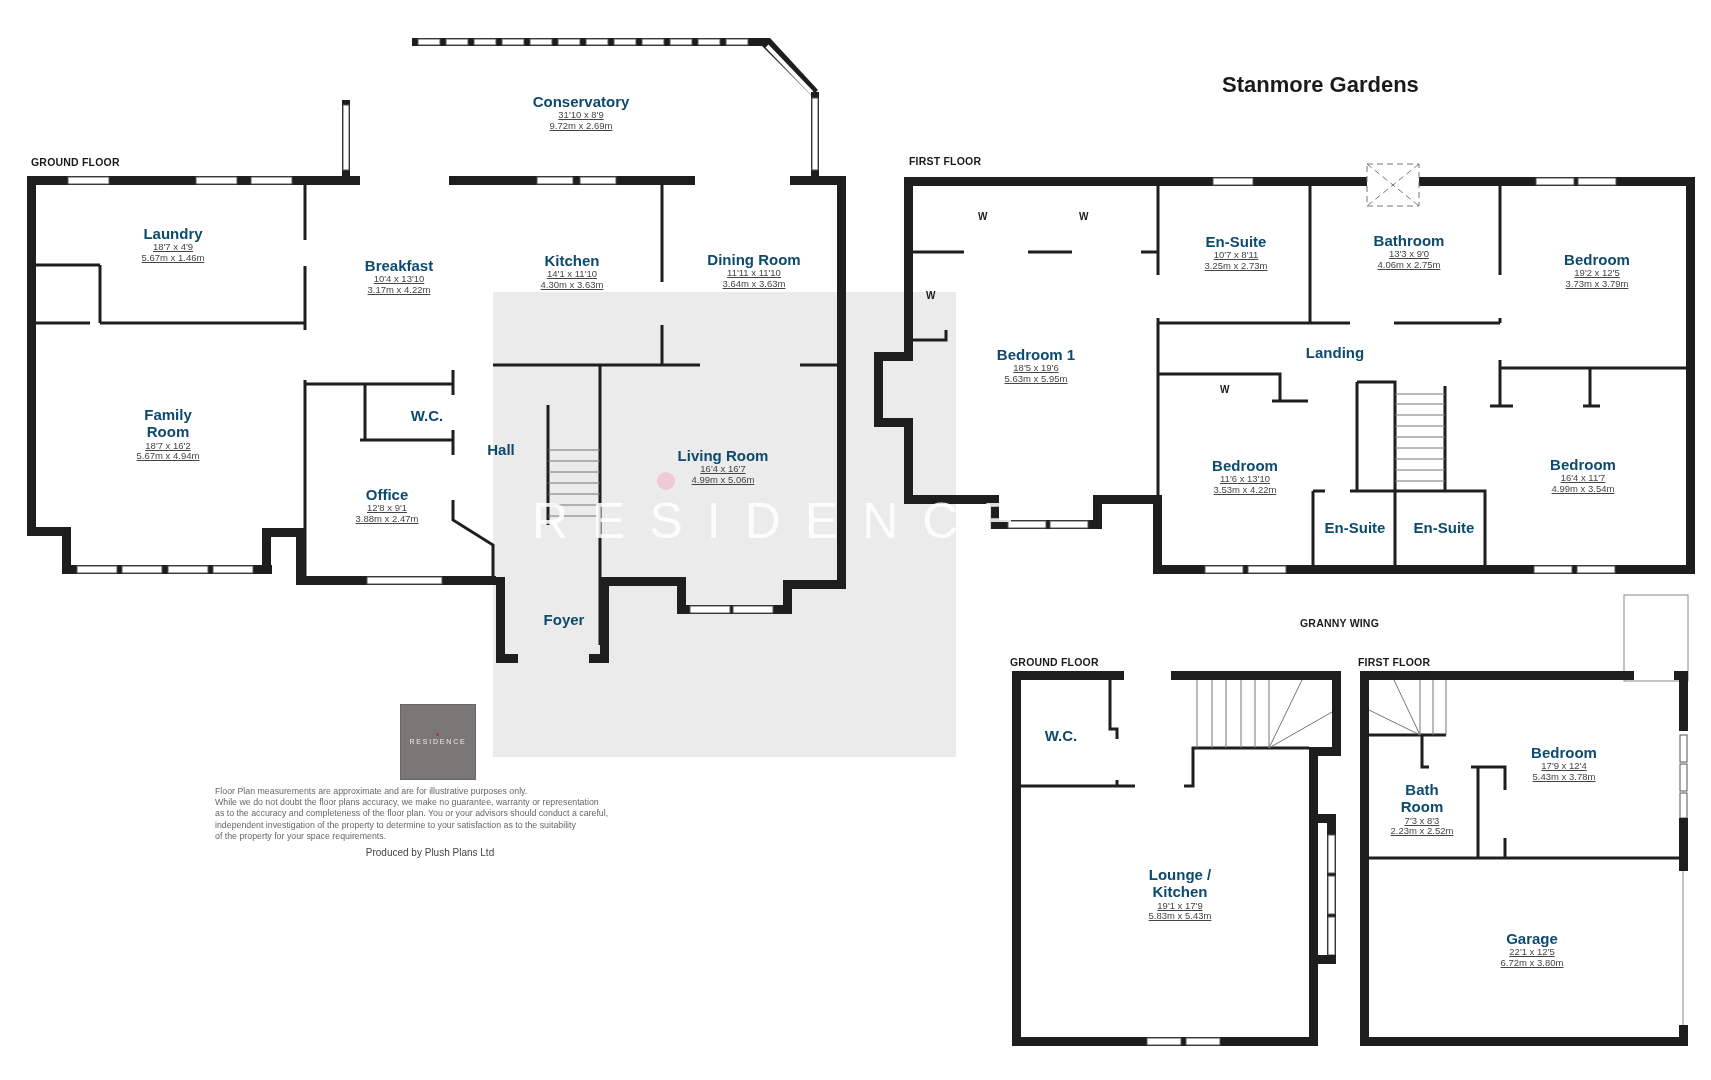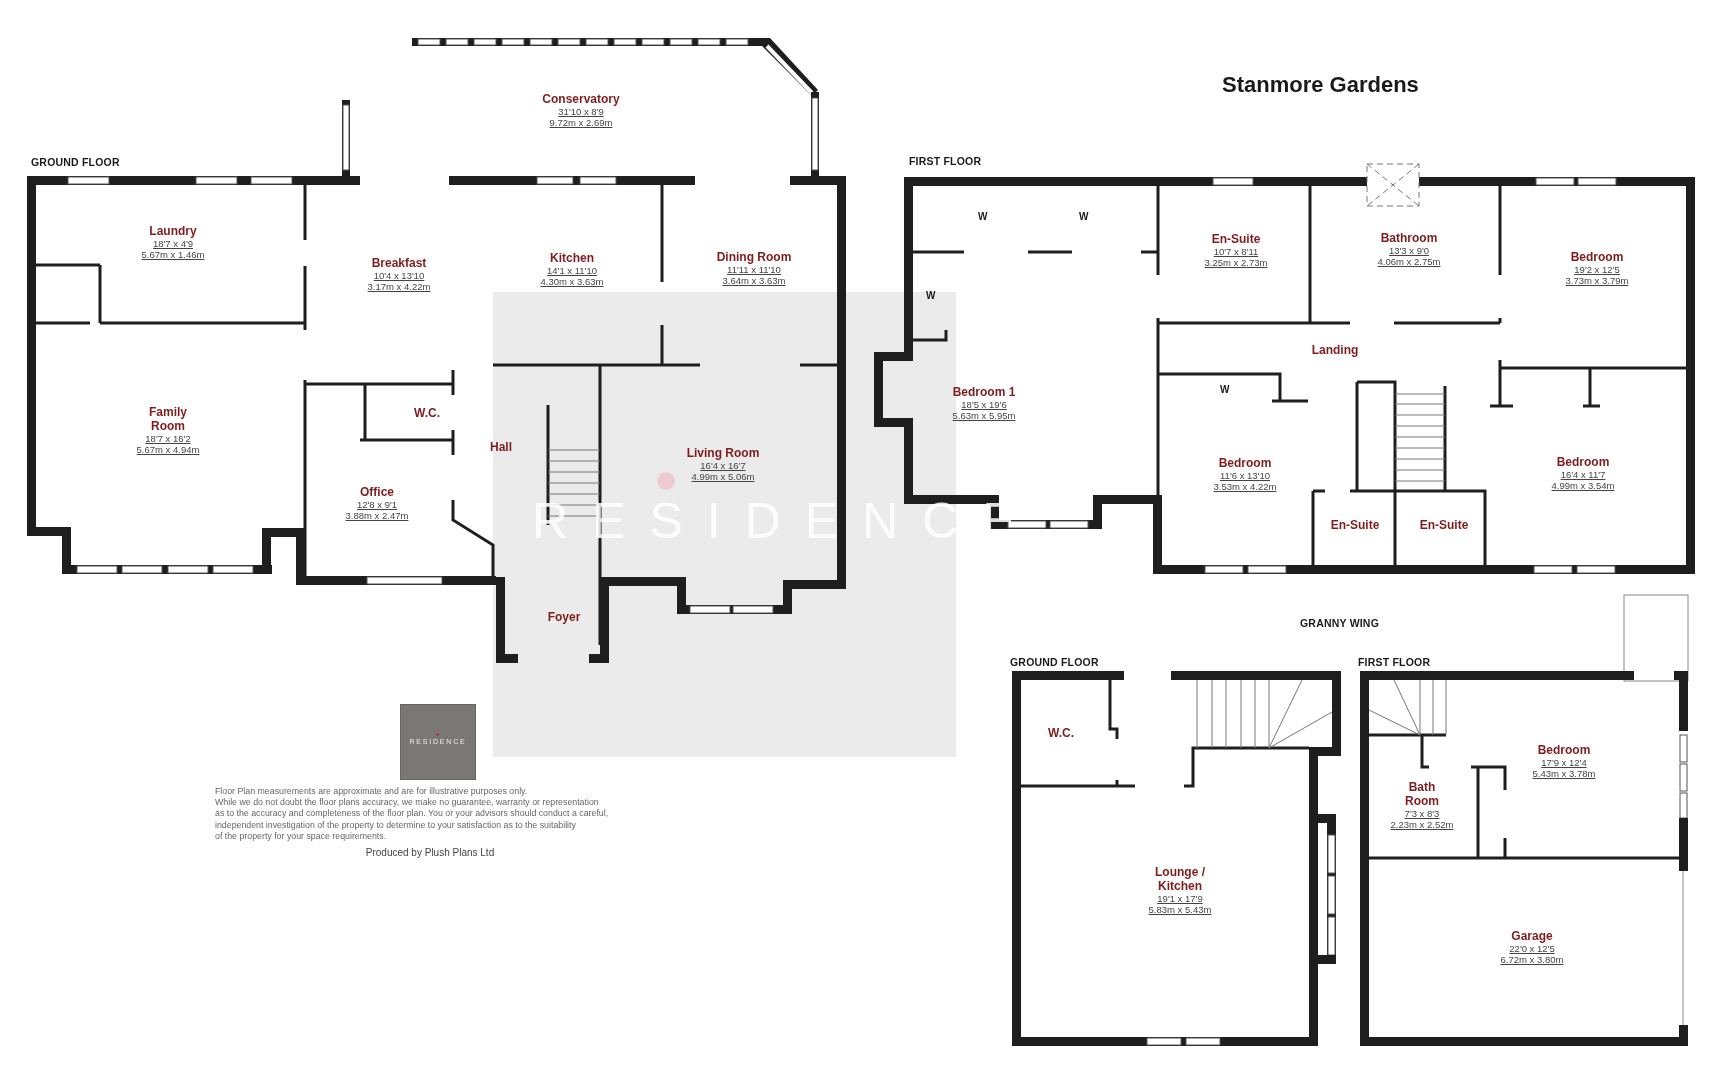--- a/index.html
+++ b/index.html
@@ -1,21 +1,21 @@
 <!DOCTYPE html>
 <html><head>
 <meta charset="utf-8">
 <style>
   html, body { margin:0; padding:0; background:#ffffff; }
   body { width:1711px; height:1080px; position:relative; overflow:hidden; font-family:"Liberation Sans", sans-serif; color:#1a1a1a; }
   #plan { position:absolute; left:0; top:0; }
   .title { position:absolute; font-weight:bold; font-size:22px; color:#1a1a1a; }
   .floor-label { position:absolute; font-weight:bold; font-size:10.5px; letter-spacing:0.2px; color:#1a1a1a; }
   .room { position:absolute; text-align:center; transform:translateX(-50%); line-height:1.15; white-space:nowrap; }
-  .room .name { font-weight:bold; font-size:12px; color:#7f1d1d; display:block; }
+  .room .name { font-weight:bold; font-size:15px; color:#0c4a6e; display:block; }
   .room .imp, .room .met { font-size:9.5px; color:#444; display:block;text-decoration:underline; }
   .w-label { position:absolute; font-weight:bold; font-size:10px; color:#1a1a1a; }
   .watermark-box { position:absolute; left:493px; top:292px; width:463px; height:465px; background:rgba(215,215,215,0.5); }
   .watermark-text { position:absolute; left:532px; top:492px; font-size:50px; letter-spacing:24px; color:rgba(255,255,255,0.85); font-family:"Liberation Sans", sans-serif; font-weight:normal; }
   .watermark-dot { position:absolute; left:657px; top:472px; width:18px; height:18px; border-radius:50%; background:rgba(240,180,195,0.6); }
   .logo { position:absolute; left:400px; top:704px; width:74px; height:74px; background:#7a7876; border:1px solid #666; }
   .logo-text { position:absolute; left:0; right:0; top:33px; text-align:center; font-size:7px; letter-spacing:1.8px; color:#eeeeee; }
   .logo-dot { position:absolute; left:35px; top:28px; width:3px; height:3px; border-radius:50%; background:#b0304a; }
   .disclaimer { position:absolute; left:215px; top:786px; width:430px; text-align:left; font-size:8.8px; line-height:11.2px; color:#666; }
   .producer { position:absolute; left:215px; top:847px; width:430px; text-align:center; font-size:10px; color:#444; }
@@ -219,21 +219,21 @@
   <span class="name">Room</span>
   <span class="imp">18'7 x 16'2</span>
   <span class="met">5.67m x 4.94m</span>
 </div>
 <div class="room" style="left:427px; top:407px;">
   <span class="name">W.C.</span>
 </div>
 <div class="room" style="left:501px; top:441px;">
   <span class="name">Hall</span>
 </div>
-<div class="room" style="left:377px; top:486px;">
+<div class="room" style="left:387px; top:486px;">
   <span class="name">Office</span>
   <span class="imp">12'8 x 9'1</span>
   <span class="met">3.88m x 2.47m</span>
 </div>
 <div class="room" style="left:723px; top:447px;">
   <span class="name">Living Room</span>
   <span class="imp">16'4 x 16'7</span>
   <span class="met">4.99m x 5.06m</span>
 </div>
 <div class="room" style="left:564px; top:611px;">
@@ -253,21 +253,21 @@
 <div class="room" style="left:1409px; top:232px;">
   <span class="name">Bathroom</span>
   <span class="imp">13'3 x 9'0</span>
   <span class="met">4.06m x 2.75m</span>
 </div>
 <div class="room" style="left:1597px; top:251px;">
   <span class="name">Bedroom</span>
   <span class="imp">19'2 x 12'5</span>
   <span class="met">3.73m x 3.79m</span>
 </div>
-<div class="room" style="left:984px; top:346px;margin-top:40px;">
+<div class="room" style="left:1036px; top:346px;">
   <span class="name">Bedroom 1</span>
   <span class="imp">18'5 x 19'6</span>
   <span class="met">5.63m x 5.95m</span>
 </div>
 <div class="room" style="left:1335px; top:344px;">
   <span class="name">Landing</span>
 </div>
 <div class="room" style="left:1245px; top:457px;">
   <span class="name">Bedroom</span>
   <span class="imp">11'6 x 13'10</span>
@@ -301,21 +301,21 @@
   <span class="met">5.43m x 3.78m</span>
 </div>
 <div class="room" style="left:1422px; top:781px;">
   <span class="name">Bath</span>
   <span class="name">Room</span>
   <span class="imp">7'3 x 8'3</span>
   <span class="met">2.23m x 2.52m</span>
 </div>
 <div class="room" style="left:1532px; top:930px;">
   <span class="name">Garage</span>
-  <span class="imp">22'0 x 12'5</span>
+  <span class="imp">22'1 x 12'5</span>
   <span class="met">6.72m x 3.80m</span>
 </div>
 
 <div class="logo">
   <div class="logo-dot"></div>
   <div class="logo-text">RESIDENCE</div>
 </div>
 
 <div class="disclaimer">
   <div>Floor Plan measurements are approximate and are for illustrative purposes only.</div>

